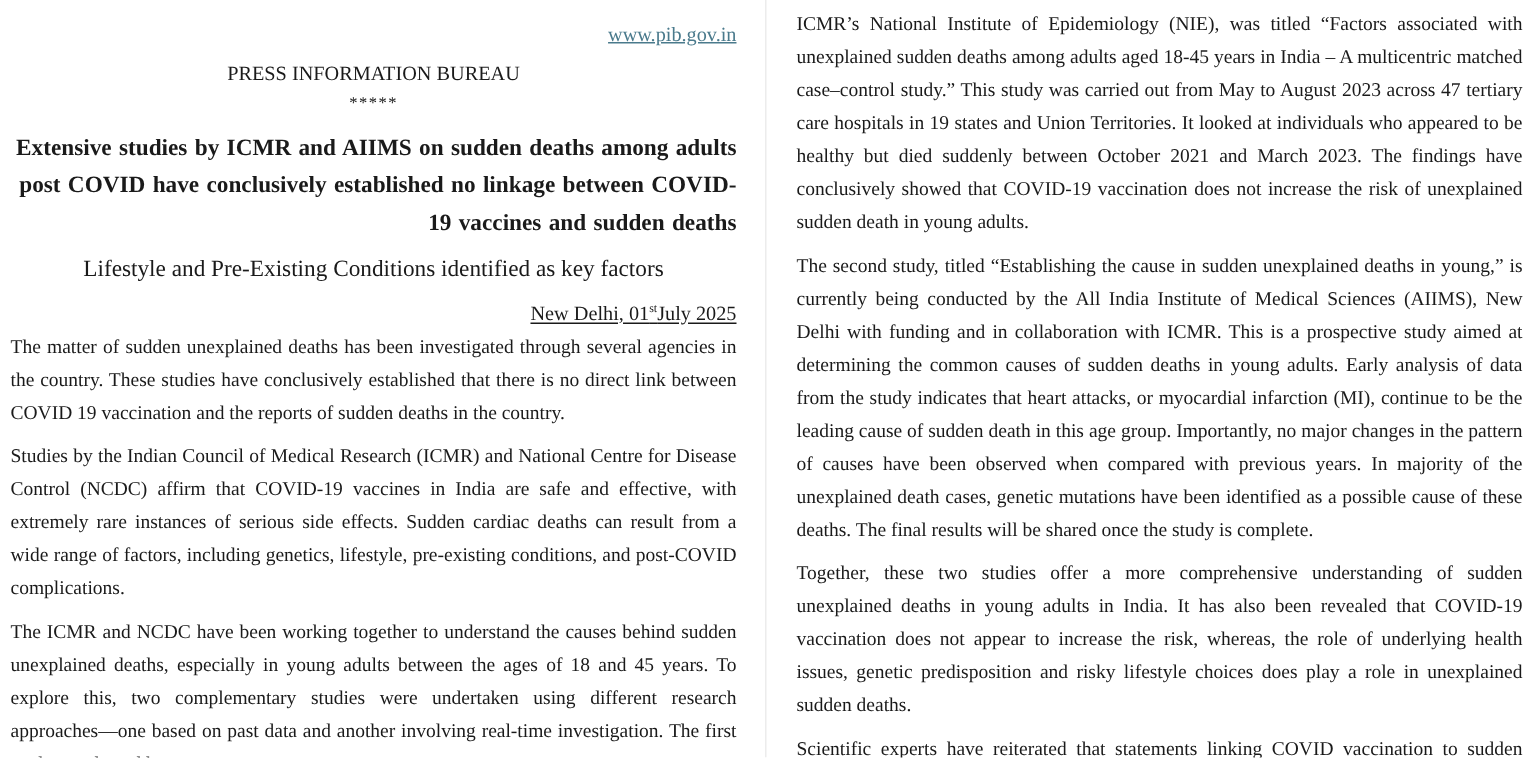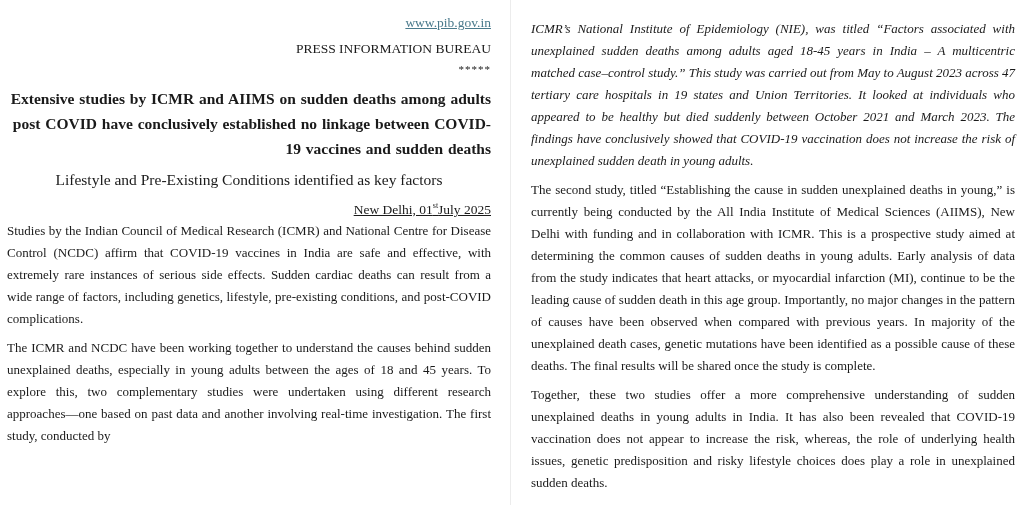--- a/index.html
+++ b/index.html
@@ -42,21 +42,21 @@
     .site-link {
       display: block;
       text-align: right;
       font-size: 13.5px;
       color: #4a7a8c;
       text-decoration: underline;
       margin-top: 14px;
       line-height: 18px;
     }
     .bureau, .govt, .stars {
-      text-align: right;
+      text-align: center;
       font-size: 13.5px;
       line-height: 22px;
       margin: 0;
     }
     .bureau { margin-top: 6px; }
     .stars { font-size: 11px; line-height: 18px; letter-spacing: 1px; }
     .headline {
       text-align: right;
       font-weight: bold;
       font-size: 15.5px;
@@ -80,32 +80,33 @@
     }
     .dateline sup { font-size: 8px; }
     p.body {
       font-size: 13px;
       line-height: 22px;
       text-align: justify;
       margin: 0 0 7px 0;
     }
     .page-left p.body:first-of-type { margin-top: 12px; }
     .page-right p.body { margin-bottom: 7px; }
-    .page-right p.body:first-of-type { margin-top: 18px; font-style: italic; }
+    .page-right p.body:first-of-type { margin-top: 5px; }
   </style>
 </head>
 <body>
 
 <div class="page page-left">
   <a class="site-link">www.pib.gov.in</a>
   <p class="bureau">PRESS INFORMATION BUREAU</p>
   <p class="stars">*****</p>
   <h1 class="headline">Extensive studies by ICMR and AIIMS  on sudden deaths  among adults post COVID have conclusively established no linkage between COVID-19 vaccines and sudden deaths</h1>
   <h2 class="subhead">Lifestyle and Pre-Existing Conditions identified as key factors</h2>
   <div class="dateline"><span>New Delhi, 01</span><sup>st</sup><span>July 2025</span></div>
+  <p class="body">The matter of sudden unexplained deaths has been investigated through several agencies in the country. These studies have conclusively established that there is no direct link between COVID 19 vaccination and the reports of sudden deaths in the country.</p>
   <p class="body">Studies by the Indian Council of Medical Research (ICMR) and National Centre for Disease Control (NCDC) affirm that COVID-19 vaccines in India are safe and effective, with extremely rare instances of serious side effects. Sudden cardiac deaths can result from a wide range of factors, including genetics, lifestyle, pre-existing conditions, and post-COVID complications.</p>
   <p class="body">The ICMR and NCDC have been working together to understand the causes behind sudden unexplained deaths, especially in young adults between the ages of 18 and 45 years. To explore this, two complementary studies were undertaken using different research approaches—one based on past data and another involving real-time investigation. The first study, conducted by</p>
 </div>
 
 <div class="page-divider"></div>
 
 <div class="page page-right">
   <p class="body">ICMR’s National Institute of Epidemiology (NIE), was titled “Factors associated with unexplained sudden deaths among adults aged 18-45 years in India – A multicentric matched case–control study.” This study was carried out from May to August 2023 across 47 tertiary care hospitals in 19 states and Union Territories. It looked at individuals who appeared to be healthy but died suddenly between October 2021 and March 2023. The findings have conclusively showed that COVID-19 vaccination does not increase the risk of unexplained sudden death in young adults.</p>
   <p class="body">The second study, titled “Establishing the cause in sudden unexplained deaths in young,” is currently being conducted by the All India Institute of Medical Sciences (AIIMS), New Delhi with funding and in collaboration with ICMR. This is a prospective study aimed at determining the common causes of sudden deaths in young adults. Early analysis of data from the study indicates that heart attacks, or myocardial infarction (MI), continue to be the leading cause of sudden death in this age group. Importantly, no major changes in the pattern of causes have been observed when compared with previous years. In majority of the unexplained death cases, genetic mutations have been identified as a possible cause of these deaths. The final results will be shared once the study is complete.</p>
   <p class="body">Together, these two studies offer a more comprehensive understanding of sudden unexplained deaths in young adults in India. It has also been revealed that COVID-19 vaccination does not appear to increase the risk, whereas, the role of underlying health issues, genetic predisposition and risky lifestyle choices does play a role in unexplained sudden deaths.</p>

